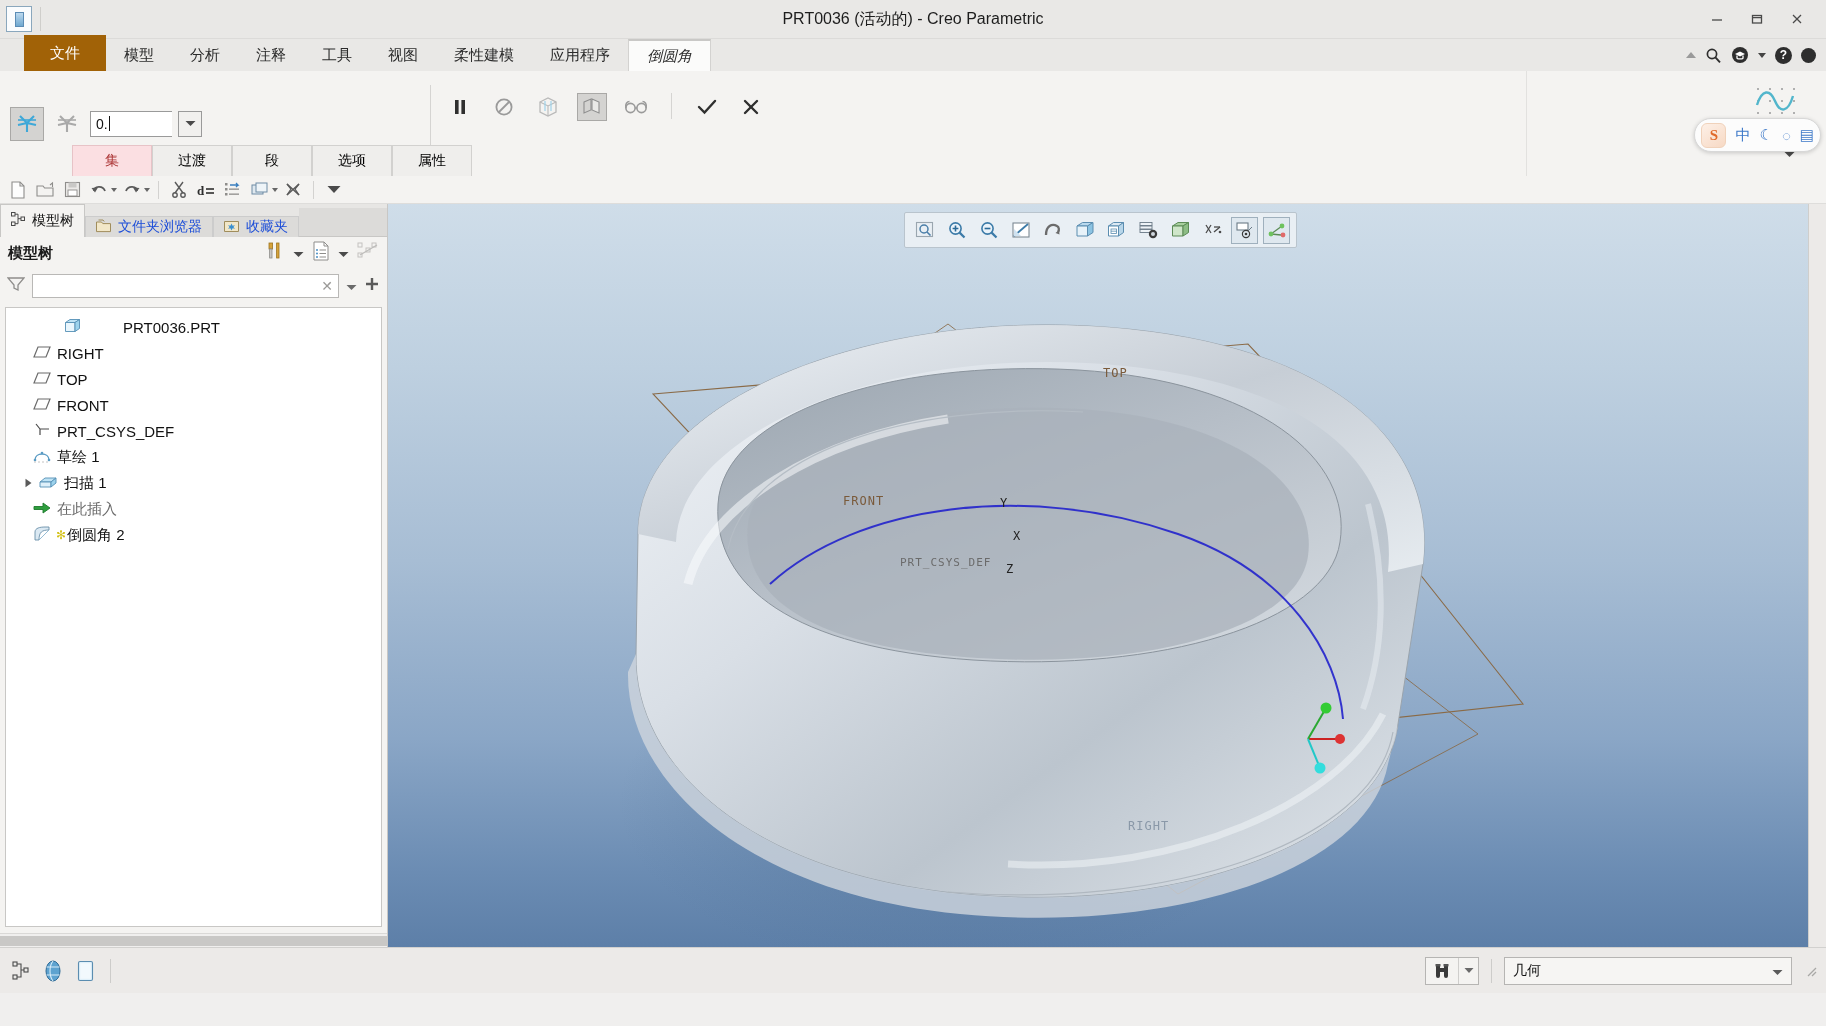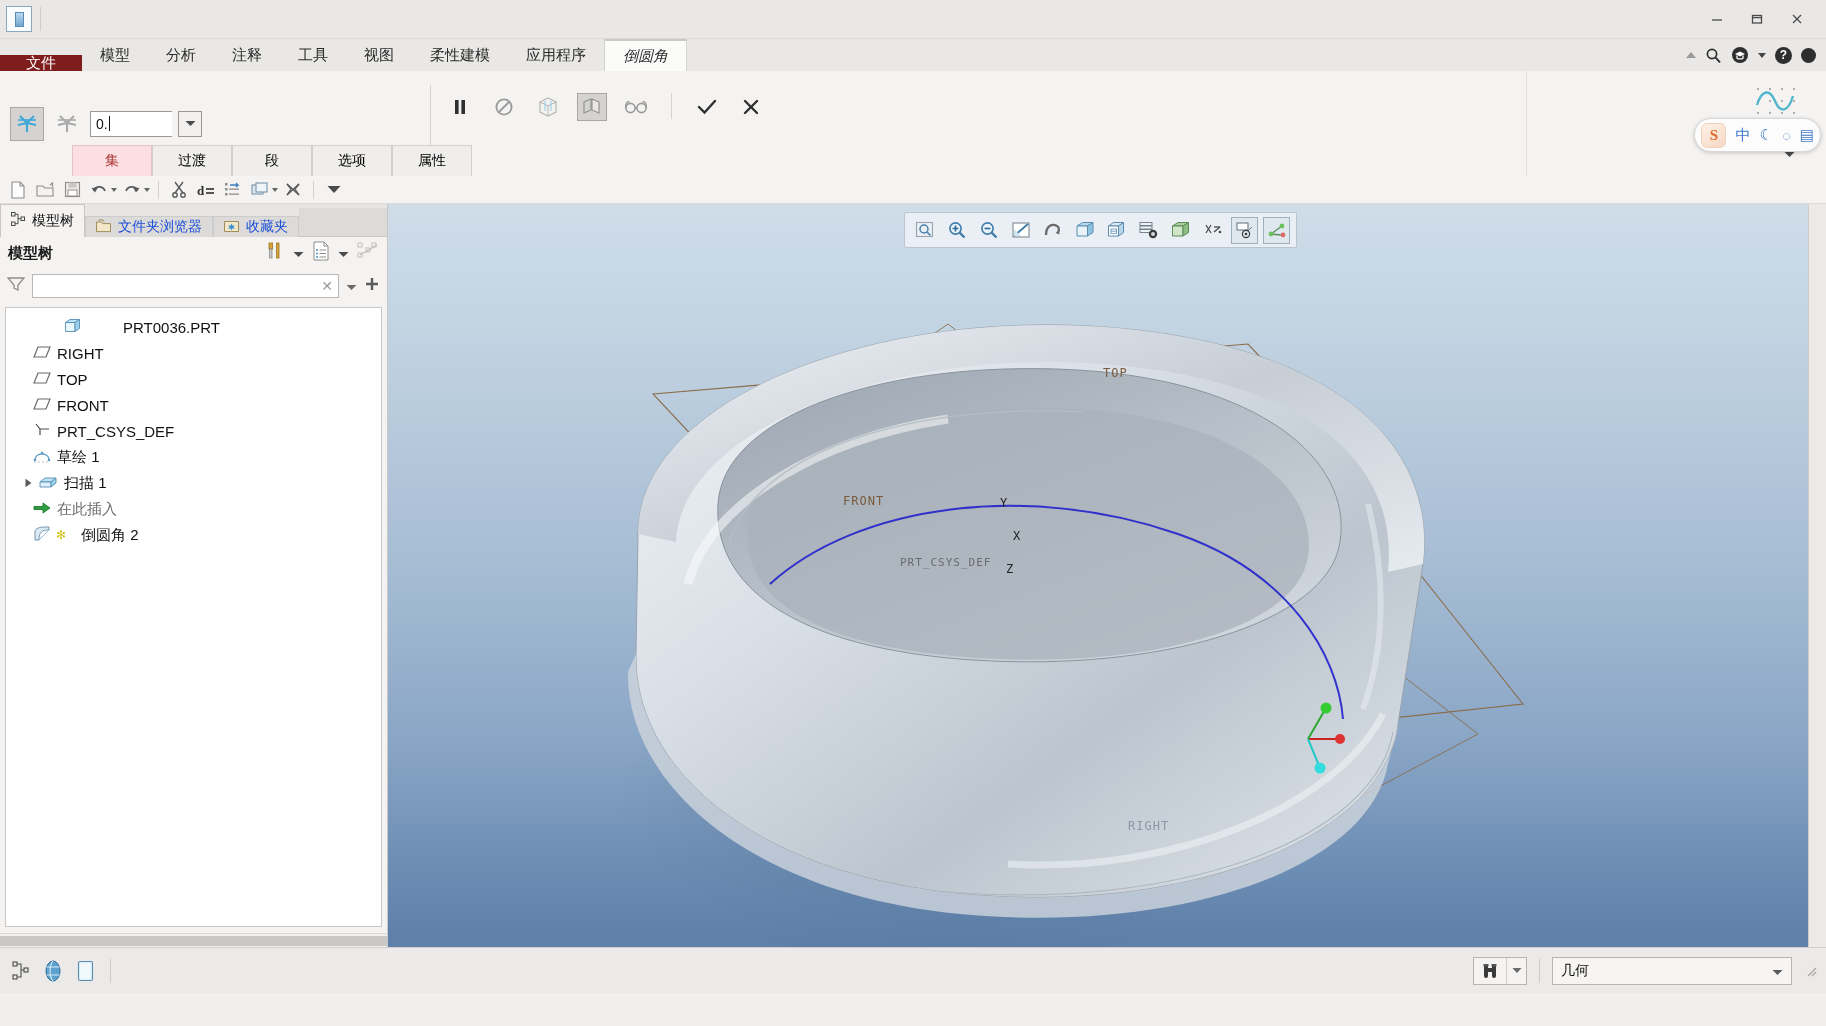--- a/index.html
+++ b/index.html
@@ -16,21 +16,21 @@
   .title-div { width:1px; height:24px; background:#cfcecb; margin-left:8px;}
   .title-text { position:absolute; left:0; right:0; text-align:center; font-size:16px; color:#1d1d1d; pointer-events:none;}
   .wctrls { margin-left:auto; display:flex; align-items:center; padding-right:10px; gap:2px;}
   .wbtn { width:38px; height:28px; display:flex; align-items:center; justify-content:center;
     font-size:15px; color:#4a4a4a; }
 
   
   .ribbontabs { height:32px; background:#e9e8e6; display:flex; align-items:flex-end; position:relative; }
   .rtab { height:32px; padding:0 18px; display:flex; align-items:center; font-size:15px;
     color:#2b2b2b; }
-  .rtab.file { background:#7f1d1d; color:#fff; padding:0 26px; height:16px;}
+  .rtab.file { background:#a16207; color:#fff; padding:0 26px; height:36px;margin-left:24px;}
   .rtab.active { background:#fbfbfa; border-top:2px solid #c9c8c6;
     border-left:1px solid #d3d2d0; border-right:1px solid #d3d2d0; font-style:italic; }
   .ribbon-right { margin-left:auto; display:flex; align-items:center; gap:9px; padding-right:10px; height:32px;}
   .ric { color:#3c3c3c; display:flex; align-items:center; }
   .caretup { width:0;height:0;border-left:5px solid transparent;border-right:5px solid transparent;border-bottom:6px solid #9a9a9a;}
   .circ { width:17px;height:17px;border-radius:50%;background:#2e2e2e;color:#fff;font-size:12px;
     display:flex;align-items:center;justify-content:center;font-weight:bold;}
   .tricaret { width:0;height:0;border-left:4px solid transparent;border-right:4px solid transparent;border-top:5px solid #444;}
 
   
@@ -108,21 +108,21 @@
 
   
   .statusbar { height:46px; background:#eceae8; display:flex; align-items:center;
     padding:0 8px; gap:6px; border-top:1px solid #d2d1cf; }
   .sbtn { width:26px;height:26px;display:flex;align-items:center;justify-content:center; }
   .ssep { width:1px;height:24px;background:#cdccca;margin:0 6px;}
   .sfill { flex:1; }
   .findgrp { display:flex; border:1px solid #b6b5b3; background:#f4f3f1; }
   .findgrp .b1 { width:32px;height:26px;display:flex;align-items:center;justify-content:center;}
   .findgrp .b2 { width:20px;height:26px;display:flex;align-items:center;justify-content:center;border-left:1px solid #cfcecc;}
-  .geosel { width:240px;height:28px;border:1px solid #b6b5b3;background:#f6f5f3;
+  .geosel { width:288px;height:28px;border:1px solid #b6b5b3;background:#f6f5f3;
     display:flex;align-items:center;padding:0 8px;font-size:14px;color:#111;}
   .geosel .dd { margin-left:auto; }
   .grip { width:14px;height:14px;margin-left:6px;}
 
   
   .ime { position:absolute; right:5px; top:118px; height:34px; display:flex; align-items:center;
     background:#fcfcfc; border:1px solid #d8d8d8; border-radius:17px; padding:0 6px; gap:9px;
     box-shadow:0 1px 4px rgba(0,0,0,.18); }
   .ime .logo { width:25px;height:25px;border-radius:6px;background:linear-gradient(145deg,#fdf0e7,#f7d9c4);
     display:flex;align-items:center;justify-content:center;color:#e06a2b;font-weight:bold;font-size:15px;
@@ -133,20 +133,21 @@
   .hscroll .thumb { position:absolute; left:0; top:2px; height:10px; width:790px; background:#c9c8c6;}
 </style>
 </head>
 <body>
 
 <div class="titlebar">
   <div class="app-icon">
       <i></i>
     </div>
   <div class="title-div"></div>
+  <div class="title-text">PRT0036 (活动的) - Creo Parametric</div>
   <div class="wctrls">
     <div class="wbtn">
       <svg width="14" height="14" viewBox="0 0 14 14">
           <line x1="2" y1="8" x2="12" y2="8" stroke="#4a4a4a" stroke-width="1.3"></line>
         </svg>
     </div>
     <div class="wbtn">
       <svg width="14" height="14" viewBox="0 0 14 14">
           <rect x="2.5" y="3.5" width="9" height="7.5" fill="none" stroke="#4a4a4a" stroke-width="1.3"></rect>
           <line x1="2.5" y1="5.6" x2="11.5" y2="5.6" stroke="#4a4a4a" stroke-width="1.3"></line>
@@ -594,21 +595,21 @@
       </div>
 
       <div class="tnode ind1">
         <span>
           <svg width="18" height="16" viewBox="0 0 18 16">
               <path d="M2 14 L2 6 C2 2, 7 1, 12 1 L16 1 L16 4 C9 4, 6 6, 6 14 Z" fill="#dbe9f3" stroke="#6a8fa8" stroke-width="0.9"></path>
               <path d="M6 14 L16 4" fill="none" stroke="#8ab4d0" stroke-width="0.9"></path>
             </svg>
         </span>
         <span style="color:#d4c21a;font-size:12px;margin-left:5px;">✻</span>
-        <span class="lbl" style="margin-left:15px;">倒圆角 2</span>
+        <span class="lbl" style="margin-left:1px;">倒圆角 2</span>
       </div>
     </div>
     <div class="hscroll">
       <div class="thumb"></div>
     </div>
   </div>
 
   <div class="viewport">
 
     <svg width="100%" height="100%" viewBox="0 0 1420 743" preserveAspectRatio="none" style="position:absolute;left:0;top:0;">

